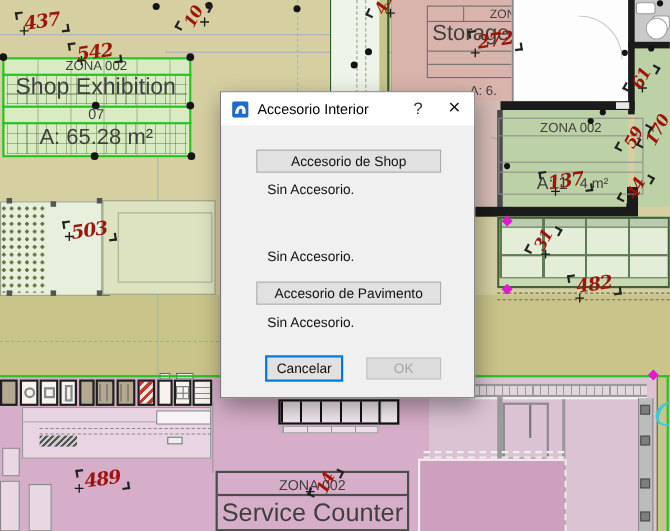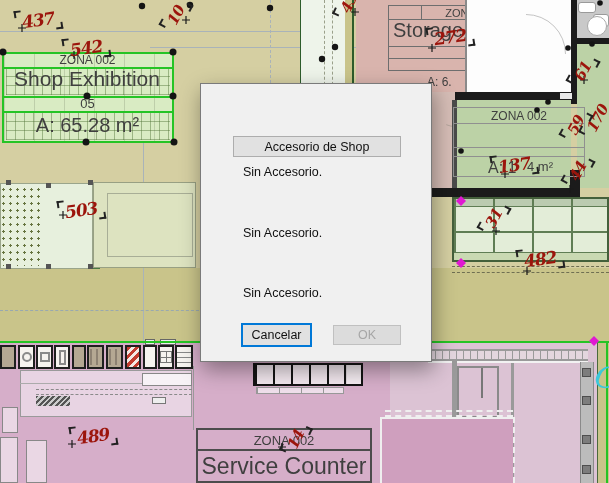--- a/index.html
+++ b/index.html
@@ -116,21 +116,21 @@
 
   <div class="a" style="left:2px;top:52px;width:172px;height:91px;background:#d9ebc3;border:2px solid #25c425;background-image:repeating-linear-gradient(90deg,rgba(110,120,95,.25) 0 1px,transparent 1px 30px)"></div>
   <div class="a" style="left:2px;top:67px;width:172px;border-top:2px solid #25c425"></div>
   <div class="a" style="left:2px;top:96px;width:172px;border-top:2px solid #25c425"></div>
   <div class="a" style="left:2px;top:111px;width:172px;border-top:2px solid #25c425"></div>
   <div class="a" style="left:6px;top:69px;width:164px;height:26px;background-image:repeating-linear-gradient(90deg,rgba(80,115,55,.45) 0 1px,transparent 1px 9px),repeating-linear-gradient(0deg,rgba(80,115,55,.45) 0 1px,transparent 1px 9px)"></div>
   <div class="a" style="left:6px;top:113px;width:164px;height:27px;background-image:repeating-linear-gradient(90deg,rgba(80,115,55,.45) 0 1px,transparent 1px 9px),repeating-linear-gradient(0deg,rgba(80,115,55,.45) 0 1px,transparent 1px 9px)"></div>
 
   <div class="a ztxt" style="left:0;top:54px;width:175px;font-size:12px;z-index:5">ZONA 002</div>
   <div class="a ztxt" style="left:-8px;top:68px;width:190px;font-size:21px;z-index:5">Shop Exhibition</div>
-  <div class="a ztxt" style="left:0;top:97px;width:175px;font-size:13px;z-index:5">05</div>
+  <div class="a ztxt" style="left:0;top:97px;width:175px;font-size:13px;z-index:5">07</div>
   <div class="a ztxt" style="left:0;top:115px;width:175px;font-size:20px;z-index:5">A: 65.28 m²</div>
 
   <div class="a" style="left:0;top:183px;width:93px;height:86px;background:#e7f0dd;border:1px solid #9aa58b"></div>
   <div class="a" style="left:0;top:186px;width:42px;height:80px;background-image:radial-gradient(circle 1.4px,#66743f 99%,transparent);background-size:7px 7px"></div>
   <div class="a" style="left:93px;top:182px;width:103px;height:86px;background:#dde3c0;border:1px solid #98a083"></div>
   <div class="a" style="left:107px;top:193px;width:86px;height:64px;border:1px solid #a8ae96"></div>
 
   <div class="kb tan" style="left:0;width:16px"></div>
   <div class="kb" style="left:18px;width:17px">
       <div style="width:10px;height:10px;border:2px solid #8a8a8a;border-radius:50%"></div>
@@ -250,21 +250,33 @@
   <div class="rm rmv" style="left:569px;top:164px;transform:rotate(-62deg)">44</div>
   <div class="rm rmv" style="left:485px;top:211px;transform:rotate(-62deg)">31</div>
   <div class="rm" style="left:524px;top:251px;transform:rotate(-8deg)">482</div>
   <div class="rm" style="left:65px;top:202px;transform:rotate(-8deg)">503</div>
   <div class="rm" style="left:77px;top:428px;transform:rotate(-8deg)">489</div>
   <div class="rm rmv" style="left:287px;top:432px;transform:rotate(-65deg)">14</div>
 
   <div class="a" style="left:595px;top:360px;z-index:30;font-family:'DejaVu Serif',serif;font-style:italic;font-size:30px;color:#3cc8da;transform:rotate(14deg)">C</div>
 
   <div id="dlg">
+    <div class="dtitle">
+      <span style="display:inline-flex">
+        <svg width="15" height="15" viewBox="0 0 15 15">
+            <rect width="15" height="15" rx="2" fill="#1e6bc8"></rect>
+            <path d="M2.6 11.4 C3.1 6.4 5.6 3.8 8.1 3.8 C10.6 3.8 12.3 5.9 12.3 8.4 L12.3 11.4 L9.2 11.4 L9.2 8.6 C9.2 7.3 8.7 6.8 7.9 6.8 C6.6 6.8 5.9 8.4 5.7 11.4 Z" fill="#ffffff"></path>
+          </svg>
+      </span>
+      <span class="ttl">Accesorio Interior</span>
+      <span class="tbtn" style="margin-left:auto">?</span>
+      <span class="tbtn xbtn">×</span>
+    </div>
     <button class="abtn" style="top:52px">Accesorio de Shop</button>
     <div class="sinlbl" style="top:81px">Sin Accesorio.</div>
     <div class="sinlbl" style="top:142px">Sin Accesorio.</div>
+    <button class="abtn" style="top:172px">Accesorio de Pavimento</button>
     <div class="sinlbl" style="top:202px">Sin Accesorio.</div>
     <button id="btn-ok" disabled="">OK</button>
     <button id="btn-cancel">Cancelar</button>
   </div>
 
 </div>
 
 </body></html>

